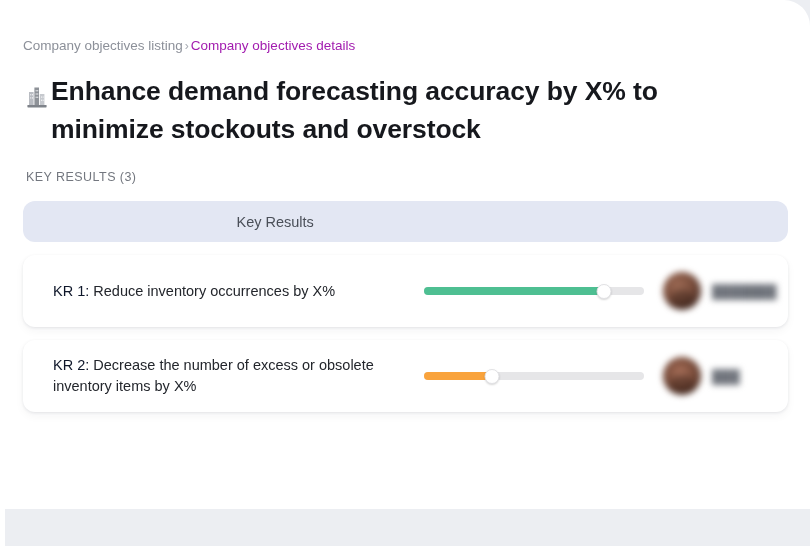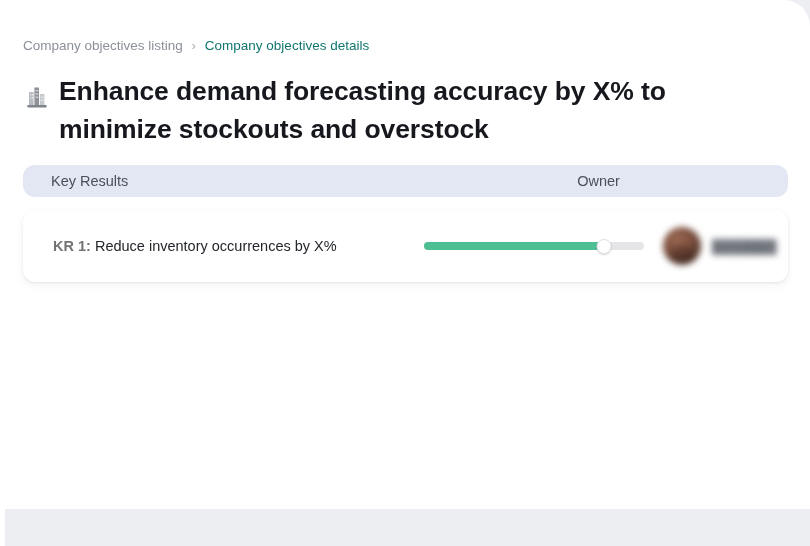--- a/index.html
+++ b/index.html
@@ -38,45 +38,45 @@
   }
 
   .page-inner {
     padding: 36px 22px 0 18px;
   }
 
   
   .breadcrumb {
     display: flex;
     align-items: center;
-    gap: 9px;
+    gap: 2px;
     font-size: 13.5px;
     line-height: 18px;
     height: 20px;
     margin-bottom: 16px;
   }
   .crumb-link {
     color: #8c9099;
     white-space: nowrap;
   }
   .crumb-sep {
     color: #a8acb4;
     font-size: 12px;
     transform: translateY(-0.5px);
   }
   .crumb-current {
-    color: #0f766e;
+    color: #a21caf;
     white-space: nowrap;
   }
 
   
   .title-row {
     display: flex;
     align-items: flex-start;
-    gap: 10px;
+    gap: 2px;
     padding-left: 2px;
   }
   .title-icon {
     width: 24px;
     height: 26px;
     flex: 0 0 24px;
     margin-top: 12px;
   }
   .title-icon svg { display: block; }
   .page-title {
@@ -99,24 +99,24 @@
   }
 
   
   .kr-table {
     margin-top: 17px;
   }
 
   .kr-head {
     display: flex;
     align-items: center;
-    height: 32px;
+    height: 41px;
     background: #e3e7f3;
     border-radius: 12px;
-    padding: 0 4px;
+    padding: 0 18px;
     justify-content: center;
   }
   .kr-head .col-name   { flex: 0 0 386px; padding-left: 24px; }
   .kr-head .col-status { flex: 0 0 242px; text-align: center; }
   .kr-head .col-owner  { flex: 1 1 auto;  text-align: center; }
   .kr-head span {
     font-size: 14.5px;
     color: #4a4f58;
   }
 
@@ -133,22 +133,22 @@
   .kr-row .col-name   { flex: 0 0 386px; padding-left: 26px; padding-right: 14px; }
   .kr-row .col-status { flex: 0 0 242px; display: flex; justify-content: center; }
   .kr-row .col-owner  { flex: 1 1 auto; display: flex; align-items: center; justify-content: flex-start; padding-left: 8px; }
 
   .kr-text {
     font-size: 14.5px;
     line-height: 21px;
     color: #23262c;
   }
   .kr-text .kr-tag {
-    font-weight: bold;
-    color: #737373;
+    font-weight: normal;
+    color: #0f172a;
   }
 
   
   .slider {
     position: relative;
     width: 220px;
     height: 18px;
     display: flex;
     align-items: center;
   }
@@ -238,29 +238,27 @@
           <rect x="12.3" y="12.6" width="0.9" height="1.4" fill="#f2f3f5"></rect>
           <rect x="16.1" y="12.4" width="0.9" height="1.4" fill="#f2f3f5"></rect>
           <rect x="17.7" y="12.4" width="0.9" height="1.4" fill="#f2f3f5"></rect>
           <rect x="16.1" y="15.6" width="0.9" height="1.4" fill="#f2f3f5"></rect>
           <rect x="17.7" y="15.6" width="0.9" height="1.4" fill="#f2f3f5"></rect>
         </svg>
       </span>
       <h1 class="page-title">Enhance demand forecasting accuracy by X% to minimize stockouts and overstock</h1>
     </div>
 
+    <div class="section-label">KEY RESULTS (3)</div>
 
     <div class="kr-table">
 
       <div class="kr-head">
         <div class="col-name">
           <span>Key Results</span>
-        </div>
-        <div class="col-owner">
-          <span>Owner</span>
         </div>
       </div>
 
       <div class="kr-row">
         <div class="col-name">
           <div class="kr-text">
             <span class="kr-tag">KR 1:</span><span> Reduce inventory occurrences by X%</span>
           </div>
         </div>
         <div class="col-status">
@@ -269,17 +267,35 @@
             <div class="slider-fill" style="width: 82%; background: rgb(78, 191, 146);"></div>
             <div class="slider-thumb" style="left: 82%;"></div>
           </div>
         </div>
         <div class="col-owner">
           <div class="avatar avatar-a"></div>
           <div class="owner-name">███████</div>
         </div>
       </div>
 
+      <div class="kr-row">
+        <div class="col-name">
+          <div class="kr-text">
+            <span class="kr-tag">KR 2:</span><span> Decrease the number of excess or obsolete inventory items by X%</span>
+          </div>
+        </div>
+        <div class="col-status">
+          <div class="slider">
+            <div class="slider-track"></div>
+            <div class="slider-fill" style="width: 31%; background: rgb(249, 163, 60);"></div>
+            <div class="slider-thumb" style="left: 31%;"></div>
+          </div>
+        </div>
+        <div class="col-owner">
+          <div class="avatar avatar-b"></div>
+          <div class="owner-name">███</div>
+        </div>
+      </div>
 
 
     </div>
   </div>
 </div>
 
 </body></html>

